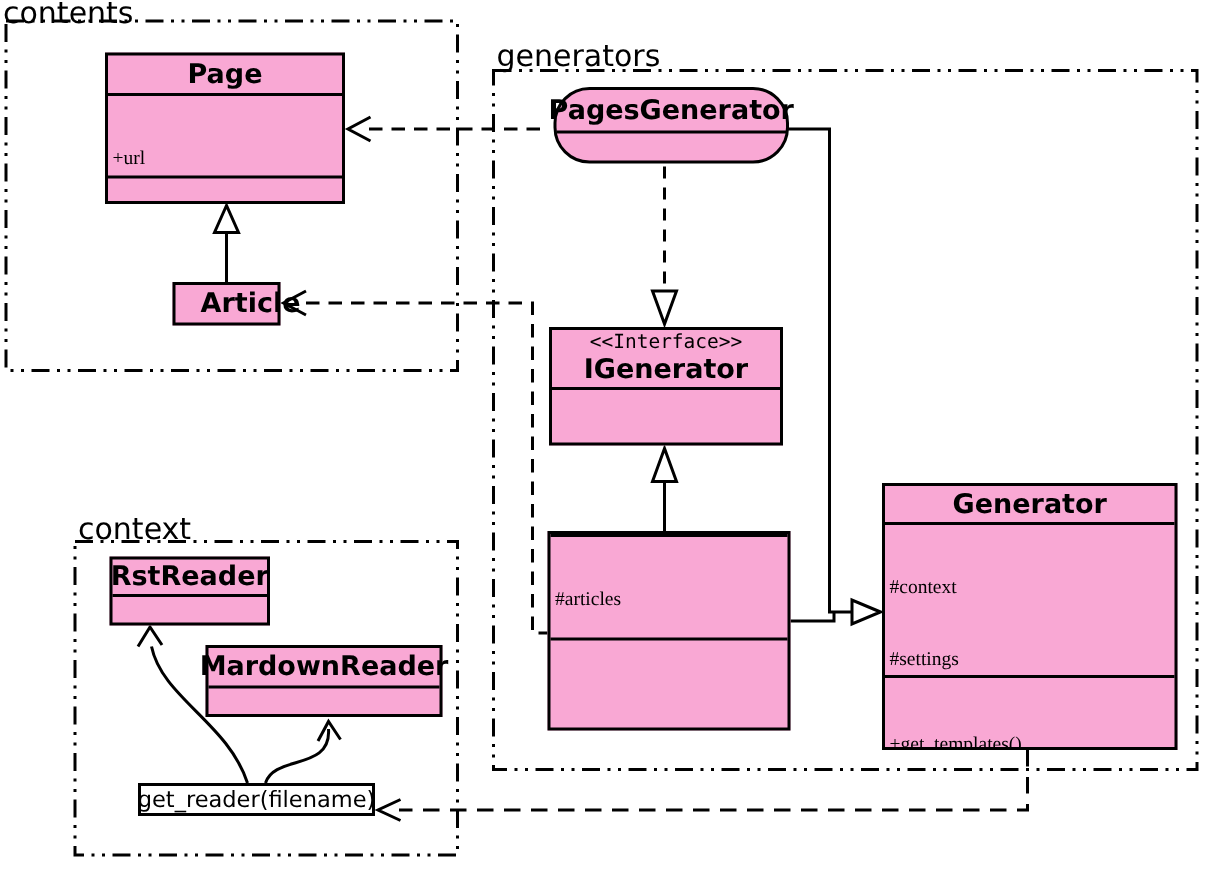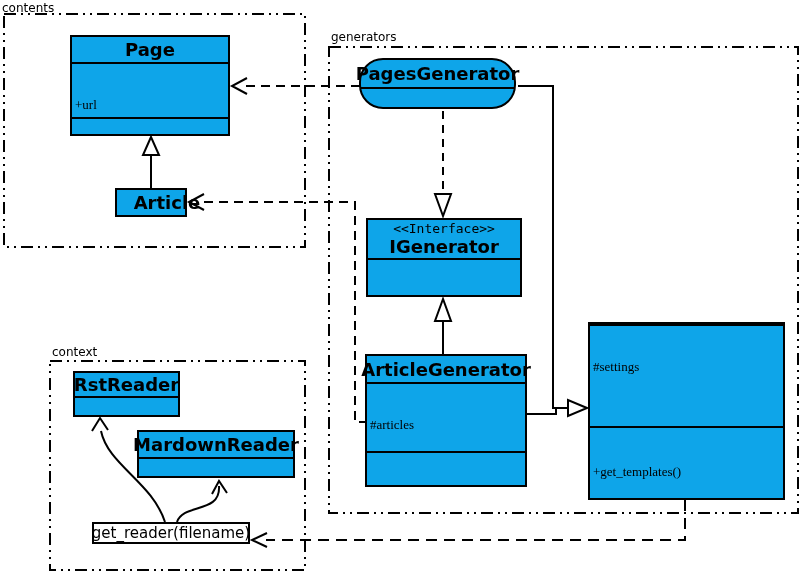--- a/index.html
+++ b/index.html
@@ -3,24 +3,24 @@
 <meta charset="utf-8">
 <style>
   html,body { margin:0; padding:0; background:#ffffff; }
   #diagram {
     position:relative; width:803px; height:579px; background:#ffffff;
     font-family:"DejaVu Sans","Liberation Sans",sans-serif; color:#000;
     overflow:hidden;
   }
   #edges { position:absolute; left:0; top:0; }
   .pkg-label {
-    position:absolute; font-size:12px; line-height:17px; background:transparent;
+    position:absolute; font-size:20px; line-height:17px; background:transparent;
   }
   .uml {
-    position:absolute; box-sizing:border-box; background:#0ea5e9;
+    position:absolute; box-sizing:border-box; background:#f9a8d4;
     border:2px solid #000; display:flex; flex-direction:column;
   }
   .uml .title {
     flex:0 0 auto; display:flex; align-items:center; justify-content:center;
     font-weight:bold; font-size:18px; white-space:pre;
   }
   .uml .stereo {
     display:flex; align-items:center; justify-content:center;
     font-family:"DejaVu Sans Mono","Liberation Mono",monospace;
     font-size:13px; font-weight:normal;
@@ -113,54 +113,55 @@
     </div>
     <div class="sec" style="flex:1 1 auto;">
       
     </div>
   </div>
 
   <div class="uml" style="left:115px; top:188px; width:72px; height:29px;">
     <div class="title" style="flex:1 1 auto;margin-left:32px;">Article</div>
   </div>
 
-  <div class="uml" style="left:359px; top:58px; width:157px; height:51px;border-radius:24px;">
+  <div class="uml" style="left:369px; top:58px; width:157px; height:51px;border-radius:24px;">
     <div class="title" style="height:27px;">PagesGenerator</div>
     <div class="sec" style="flex:1 1 auto;">
       
     </div>
   </div>
 
   <div class="uml" style="left:366px; top:218px; width:156px; height:79px;">
     <div class="title" style="height:38px; flex-direction:column; justify-content:center;">
       <div class="stereo">&lt;&lt;Interface&gt;&gt;</div>
       <div>IGenerator</div>
     </div>
     <div class="sec" style="flex:1 1 auto;">
       <div>+generate_context()</div>
       
     </div>
   </div>
 
   <div class="uml" style="left:365px; top:354px; width:162px; height:133px;">
-    <div class="title" style="height:26px;">ArticleGenerator</div>
     <div class="sec" style="height:65px;">
       <div>#articles</div>
       
       
       
     </div>
     <div class="sec" style="flex:1 1 auto;">
       
       
     </div>
   </div>
 
   <div class="uml" style="left:588px; top:322px; width:197px; height:178px;">
+    <div class="title" style="height:24px;">Generator</div>
     <div class="sec" style="height:98px;">
+      <div>#context</div>
       <div>#settings</div>
       
       
       
       
     </div>
     <div class="sec" style="flex:1 1 auto; line-height:17px;">
       <div>+get_templates()</div>
       
       

